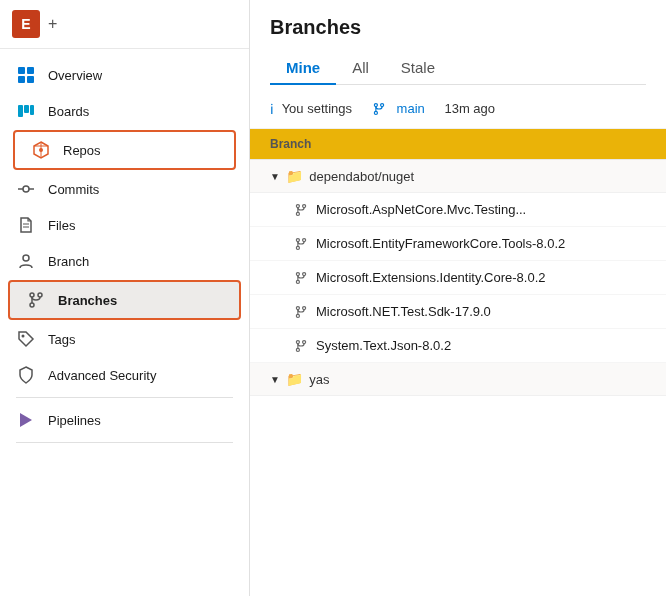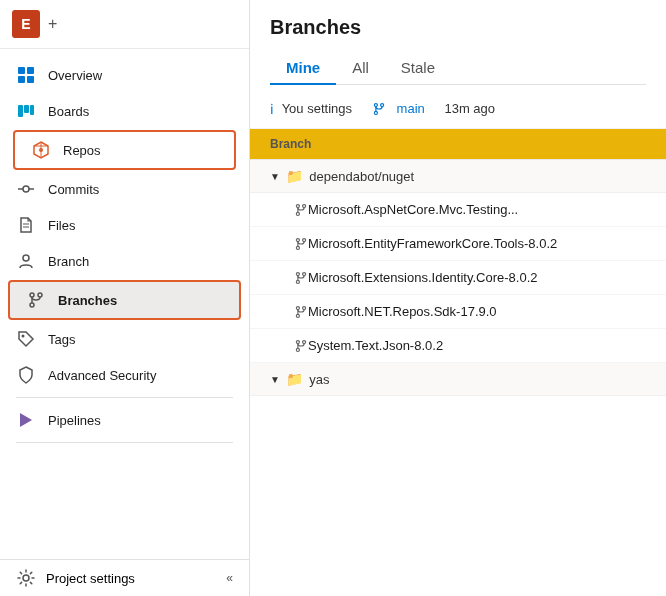--- a/index.html
+++ b/index.html
@@ -200,20 +200,21 @@
     }
 
     .folder-icon {
       color: #c8a84b;
       font-size: 14px;
     }
 
     .branch-row {
       display: flex;
       align-items: center;
+      gap: 8px;
       padding: 9px 36px 9px 44px;
       border-bottom: 1px solid #f5f5f5;
       font-size: 13px;
       color: #1a1a1a;
       cursor: pointer;
     }
 
     
     .icon-overview { color: #0078d4; }
 
@@ -350,30 +351,20 @@
         <svg width="18" height="18" viewBox="0 0 18 18">
           <polygon points="3,2 15,9 3,16" fill="#7b5ea7"></polygon>
         </svg>
       </span>
       <span class="nav-label">Pipelines</span>
     </div>
 
     <div class="sidebar-divider"></div>
   </div>
 
-  <div class="sidebar-footer">
-    <span class="nav-icon">
-      <svg width="18" height="18" viewBox="0 0 18 18">
-        <circle cx="9" cy="9" r="3" fill="none" stroke="#555" stroke-width="1.5"></circle>
-        <path d="M9 1 L9 3 M9 15 L9 17 M1 9 L3 9 M15 9 L17 9 M3.2 3.2 L4.6 4.6 M13.4 13.4 L14.8 14.8 M14.8 3.2 L13.4 4.6 M4.6 13.4 L3.2 14.8" stroke="#555" stroke-width="1.5" stroke-linecap="round"></path>
-      </svg>
-    </span>
-    <span class="nav-label">Project settings</span>
-    <span style="margin-left:auto; font-size:12px; color:#555;">«</span>
-  </div>
 </div>
 
 <div class="main">
   <div class="main-header">
     <div class="page-title">Branches</div>
     <div class="tabs">
       <div class="tab active">Mine</div>
       <div class="tab">All</div>
       <div class="tab">Stale</div>
     </div>
@@ -440,21 +431,21 @@
     </div>
 
     <div class="branch-row">
       <svg width="14" height="14" viewBox="0 0 18 18" style="flex-shrink:0">
         <circle cx="5" cy="4" r="2" fill="none" stroke="#666" stroke-width="1.5"></circle>
         <circle cx="5" cy="14" r="2" fill="none" stroke="#666" stroke-width="1.5"></circle>
         <circle cx="13" cy="4" r="2" fill="none" stroke="#666" stroke-width="1.5"></circle>
         <line x1="5" y1="6" x2="5" y2="12" stroke="#666" stroke-width="1.5"></line>
         <path d="M5 6 C5 10 13 10 13 6" fill="none" stroke="#666" stroke-width="1.5"></path>
       </svg>
-      <span>Microsoft.NET.Repos.Sdk-17.9.0</span>
+      <span>Microsoft.NET.Test.Sdk-17.9.0</span>
     </div>
 
     <div class="branch-row">
       <svg width="14" height="14" viewBox="0 0 18 18" style="flex-shrink:0">
         <circle cx="5" cy="4" r="2" fill="none" stroke="#666" stroke-width="1.5"></circle>
         <circle cx="5" cy="14" r="2" fill="none" stroke="#666" stroke-width="1.5"></circle>
         <circle cx="13" cy="4" r="2" fill="none" stroke="#666" stroke-width="1.5"></circle>
         <line x1="5" y1="6" x2="5" y2="12" stroke="#666" stroke-width="1.5"></line>
         <path d="M5 6 C5 10 13 10 13 6" fill="none" stroke="#666" stroke-width="1.5"></path>
       </svg>

